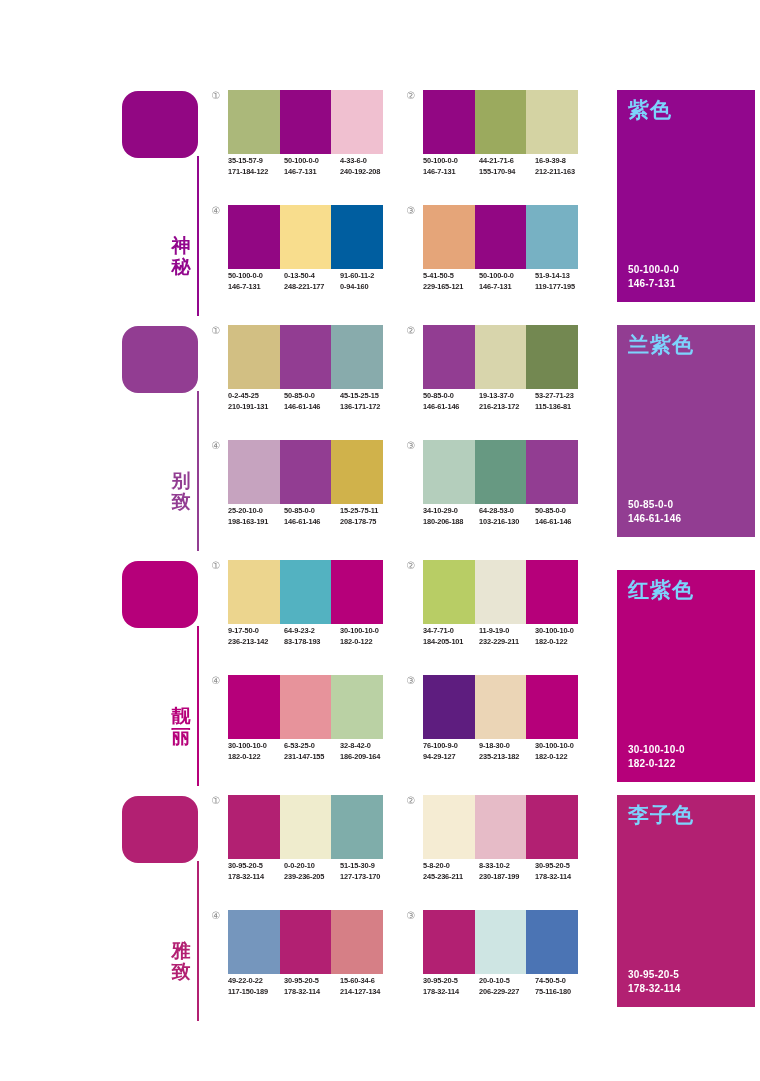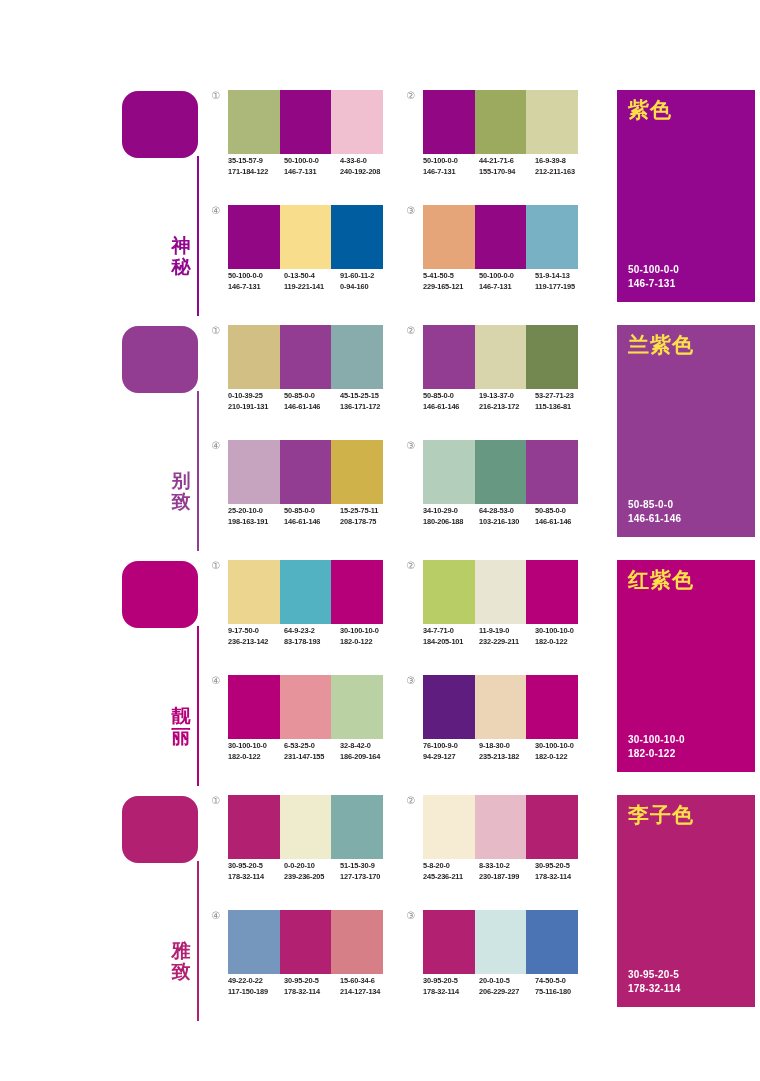--- a/index.html
+++ b/index.html
@@ -64,21 +64,21 @@
   }
   .labels .lab div{display:block;}
 
   
   .hero{
     position:absolute;left:617px;top:2px;
     width:138px;height:212px;
   }
   .hero-title{
     position:absolute;left:11px;top:8px;
-    font-size:21px;font-weight:bold;color:#fde047;
+    font-size:21px;font-weight:bold;color:#7dd3fc;
     letter-spacing:1px;
     line-height:1.1;
   }
   .hero-codes{
     position:absolute;left:11px;bottom:11px;
     font-size:10px;font-weight:bold;color:#ffffff;
     line-height:14px;
     letter-spacing:0.2px;
   }
   .hero-codes div{display:block;}
@@ -145,21 +145,21 @@
           <div class="sw" style="background: rgb(248, 221, 141);"></div>
           <div class="sw" style="background: rgb(0, 94, 160);"></div>
         </div>
         <div class="labels">
           <div class="lab">
             <div>50-100-0-0</div>
             <div>146-7-131</div>
           </div>
           <div class="lab">
             <div>0-13-50-4</div>
-            <div>119-221-141</div>
+            <div>248-221-177</div>
           </div>
           <div class="lab">
             <div>91-60-11-2</div>
             <div>0-94-160</div>
           </div>
         </div>
       </div>
       <div class="palette" style="left: 403px; top: 115px;">
         <div class="pal-num">③</div>
         <div class="swatches">
@@ -199,21 +199,21 @@
       </div>
       <div class="palette" style="left: 208px; top: 0px;">
         <div class="pal-num">①</div>
         <div class="swatches">
           <div class="sw" style="background: rgb(210, 191, 131);"></div>
           <div class="sw" style="background: rgb(146, 61, 146);"></div>
           <div class="sw" style="background: rgb(136, 171, 172);"></div>
         </div>
         <div class="labels">
           <div class="lab">
-            <div>0-10-39-25</div>
+            <div>0-2-45-25</div>
             <div>210-191-131</div>
           </div>
           <div class="lab">
             <div>50-85-0-0</div>
             <div>146-61-146</div>
           </div>
           <div class="lab">
             <div>45-15-25-15</div>
             <div>136-171-172</div>
           </div>
@@ -381,21 +381,21 @@
           <div class="lab">
             <div>9-18-30-0</div>
             <div>235-213-182</div>
           </div>
           <div class="lab">
             <div>30-100-10-0</div>
             <div>182-0-122</div>
           </div>
         </div>
       </div>
-      <div class="hero" style="background: rgb(182, 0, 122);">
+      <div class="hero" style="background: rgb(182, 0, 122); margin-top: 10px;">
         <div class="hero-title">红紫色</div>
         <div class="hero-codes">
           <div>30-100-10-0</div>
           <div>182-0-122</div>
         </div>
       </div>
     </div>
     <div class="section" style="top: 793px;">
       <div class="badge" style="background: rgb(178, 32, 114);"></div>
       <div class="vrule" style="background: rgb(178, 32, 114);"></div>

